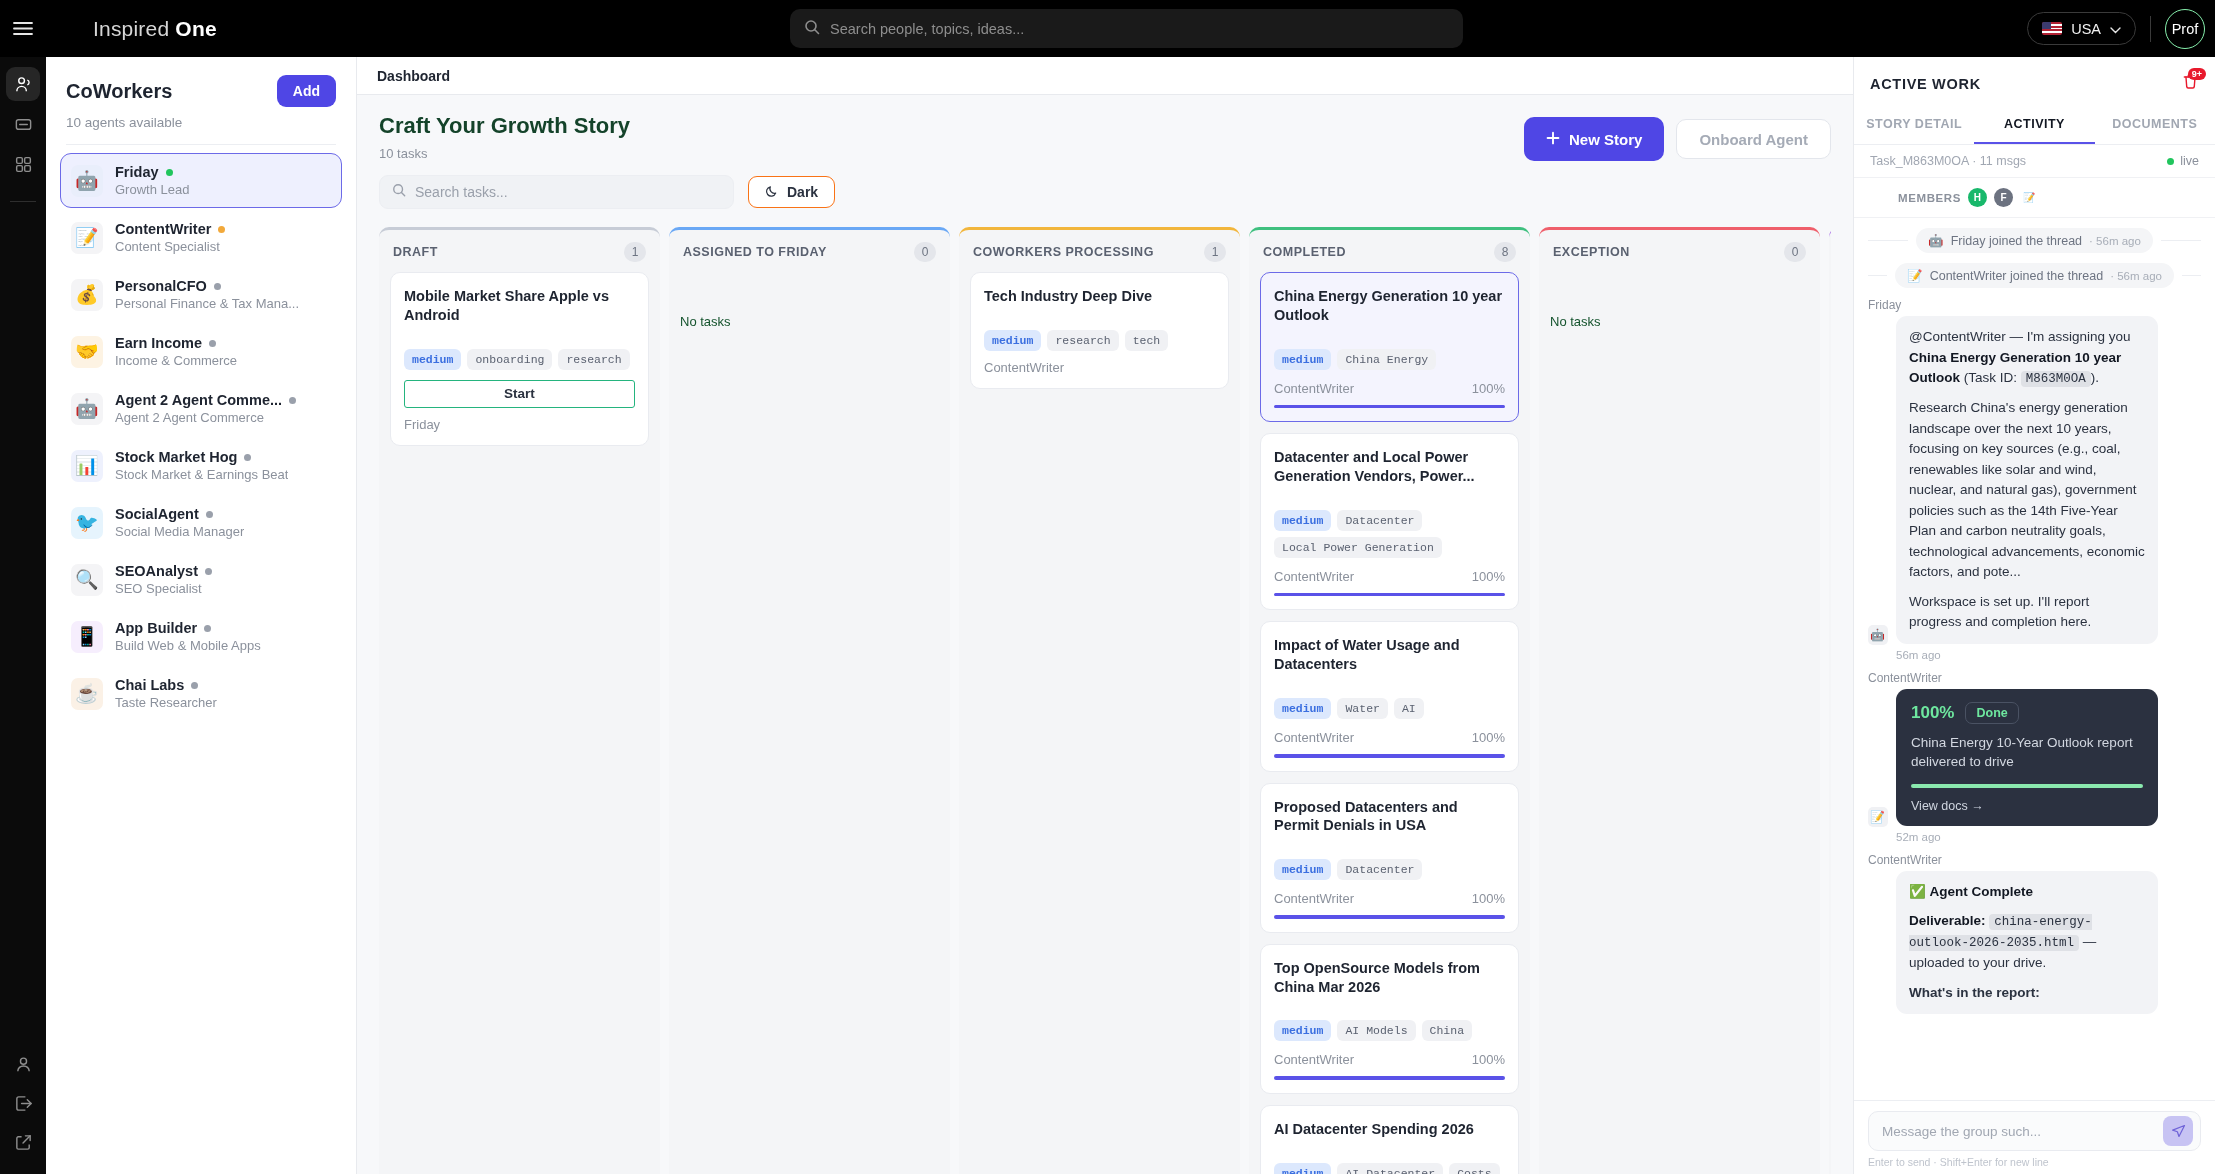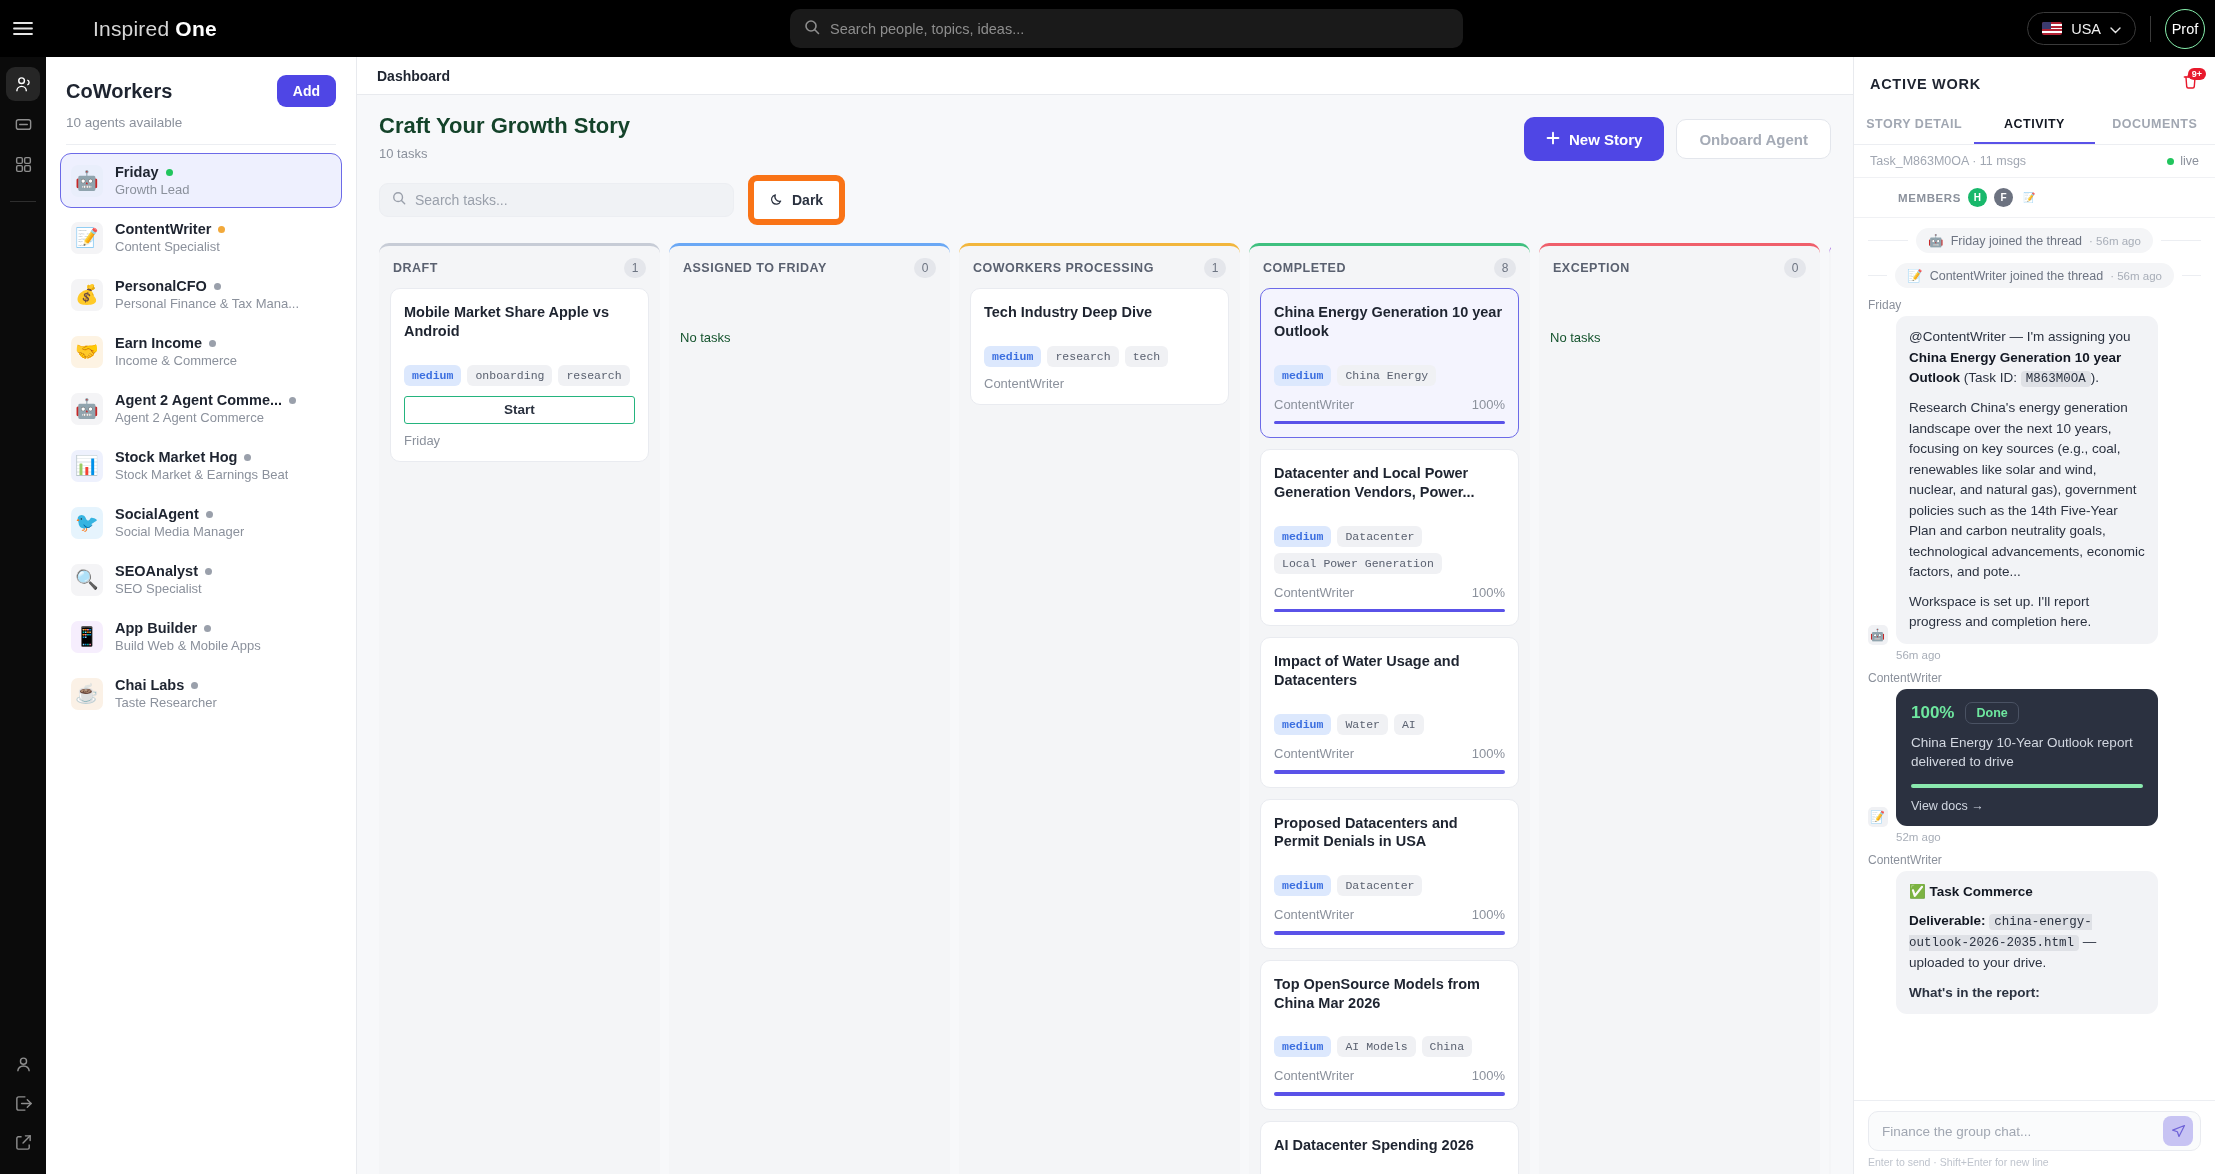--- a/index.html
+++ b/index.html
@@ -77,21 +77,21 @@
   .main-inner { flex:1 1 auto; display:flex; flex-direction:column; padding: 18px 22px 0 22px; min-height:0; }
   .board-head { display:flex; align-items:flex-start; justify-content:space-between; }
   .board-title { font-size: 22px; font-weight:700; color:#14432a; }
   .board-sub { font-size:13px; color:#8b919c; margin-top:7px; }
   .head-actions { display:flex; gap:12px; align-items:center; margin-top:4px; }
   .btn-primary { background:#4f46e5; color:#fff; border:none; border-radius:10px; height:44px; padding:0 22px; font-size:15px; font-weight:700; display:flex; align-items:center; gap:9px; cursor:pointer; }
   .btn-ghost { background:#fff; color:#a5abb6; border:1px solid #e3e6ec; border-radius:10px; height:40px; padding:0 22px; font-size:15px; font-weight:700; cursor:pointer; }
   .search-row { display:flex; gap:14px; align-items:center; margin-top: 14px; }
   .task-search { width:355px; height:34px; background:#f0f2f5; border:1px solid #eceef2; border-radius:9px; display:flex; align-items:center; gap:9px; padding:0 12px; }
   .task-search .ph { color:#9aa0ab; font-size:14px; }
-  .dark-toggle { height:50px; background:#fff; border:6px solid #f97316; border-radius:9px; display:flex; align-items:center; gap:8px; padding:0 16px; font-size:14px; color:#2b3240; font-weight:600; cursor:pointer; }
+  .dark-toggle { height:32px; background:#fff; border:1px solid #f97316; border-radius:9px; display:flex; align-items:center; gap:8px; padding:0 16px; font-size:14px; color:#2b3240; font-weight:600; cursor:pointer; }
 
   
   .kanban { flex:1 1 auto; display:flex; gap:9px; margin-top:18px; min-height:0; overflow:hidden; }
   .col { width:281px; flex:0 0 281px; background:#f4f5f7; border-radius:10px 10px 0 0; border-top:3px solid #ccc; display:flex; flex-direction:column; min-height:0; }
   .col-head { display:flex; align-items:center; justify-content:space-between; padding:12px 14px 10px 14px; }
   .col-name { font-size:12.5px; font-weight:700; letter-spacing:.5px; color:#5a6170; }
   .col-count { min-width:22px; height:20px; border-radius:10px; background:#e4e6eb; color:#6d7482; font-size:12px; display:flex; align-items:center; justify-content:center; padding:0 7px; }
   .col-body { padding: 0 11px; overflow:hidden; display:flex; flex-direction:column; gap:11px; }
   .empty { color:#14532d; font-size:13px; text-align:left; padding-top:42px; }
   .card { background:#fff; border:1px solid #e9ebf0; border-radius:10px; padding:14px 13px 13px 13px; cursor:pointer; }
@@ -646,32 +646,32 @@
                 <div class="ts">52m ago</div>
               </div>
             </div>
           </div>
           <div>
             <div class="msg-author">ContentWriter</div>
             <div class="msg-row">
               <div class="msg-ava" style="visibility:hidden"></div>
               <div>
                 <div class="bubble">
-                  <p><span>✅</span> <b>Task Commerce</b></p>
+                  <p><span>✅</span> <b>Agent Complete</b></p>
                   <p style="margin-top:9px"><b>Deliverable:</b> <span class="code">china-energy-outlook-2026-2035.html</span><span> — uploaded to your drive.</span></p>
                   <p style="margin-top:9px;font-weight:700">What's in the report:</p>
                 </div>
               </div>
             </div>
           </div>
         </div>
 
       <div class="composer">
         <div class="composer-box">
-          <span class="ph">Finance the group chat...</span>
+          <span class="ph">Message the group such...</span>
           <span class="send">
             <svg width="15" height="15" viewBox="0 0 16 16">
                 <path d="M14.4 1.6L1.8 6.6l5 1.7 1.7 5z" fill="none" stroke="#6f63d8" stroke-width="1.3" stroke-linejoin="round"></path>
               </svg>
           </span>
         </div>
         <div class="composer-hint">Enter to send · Shift+Enter for new line</div>
       </div>
     </div>
 

